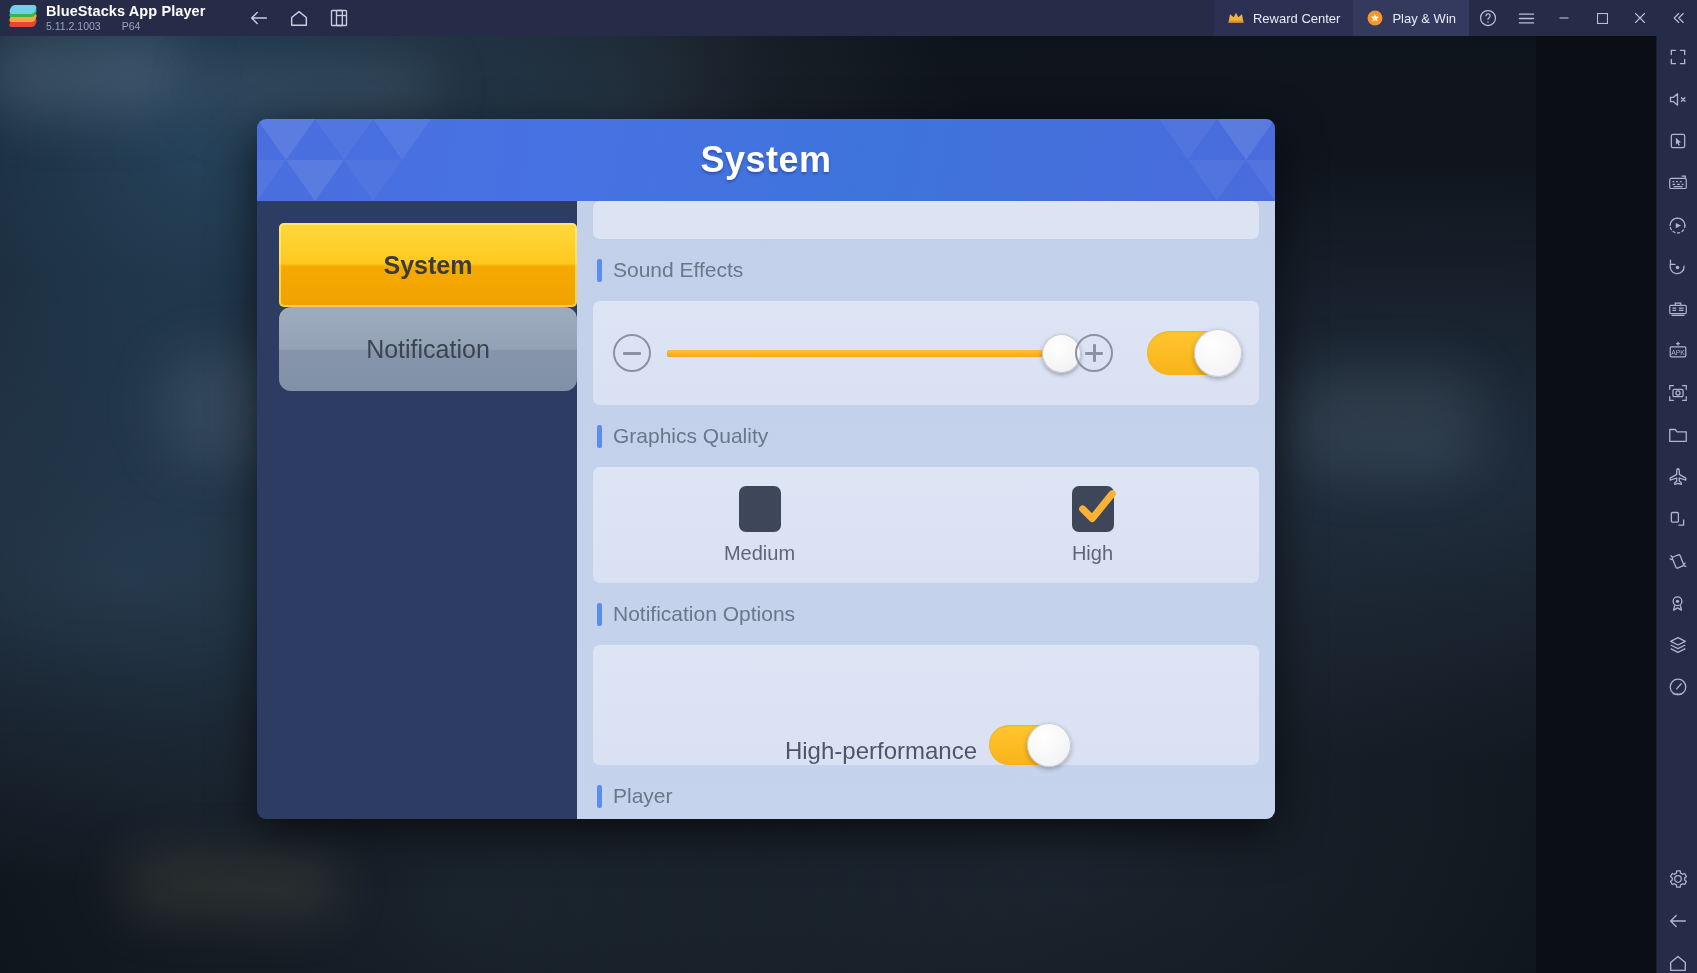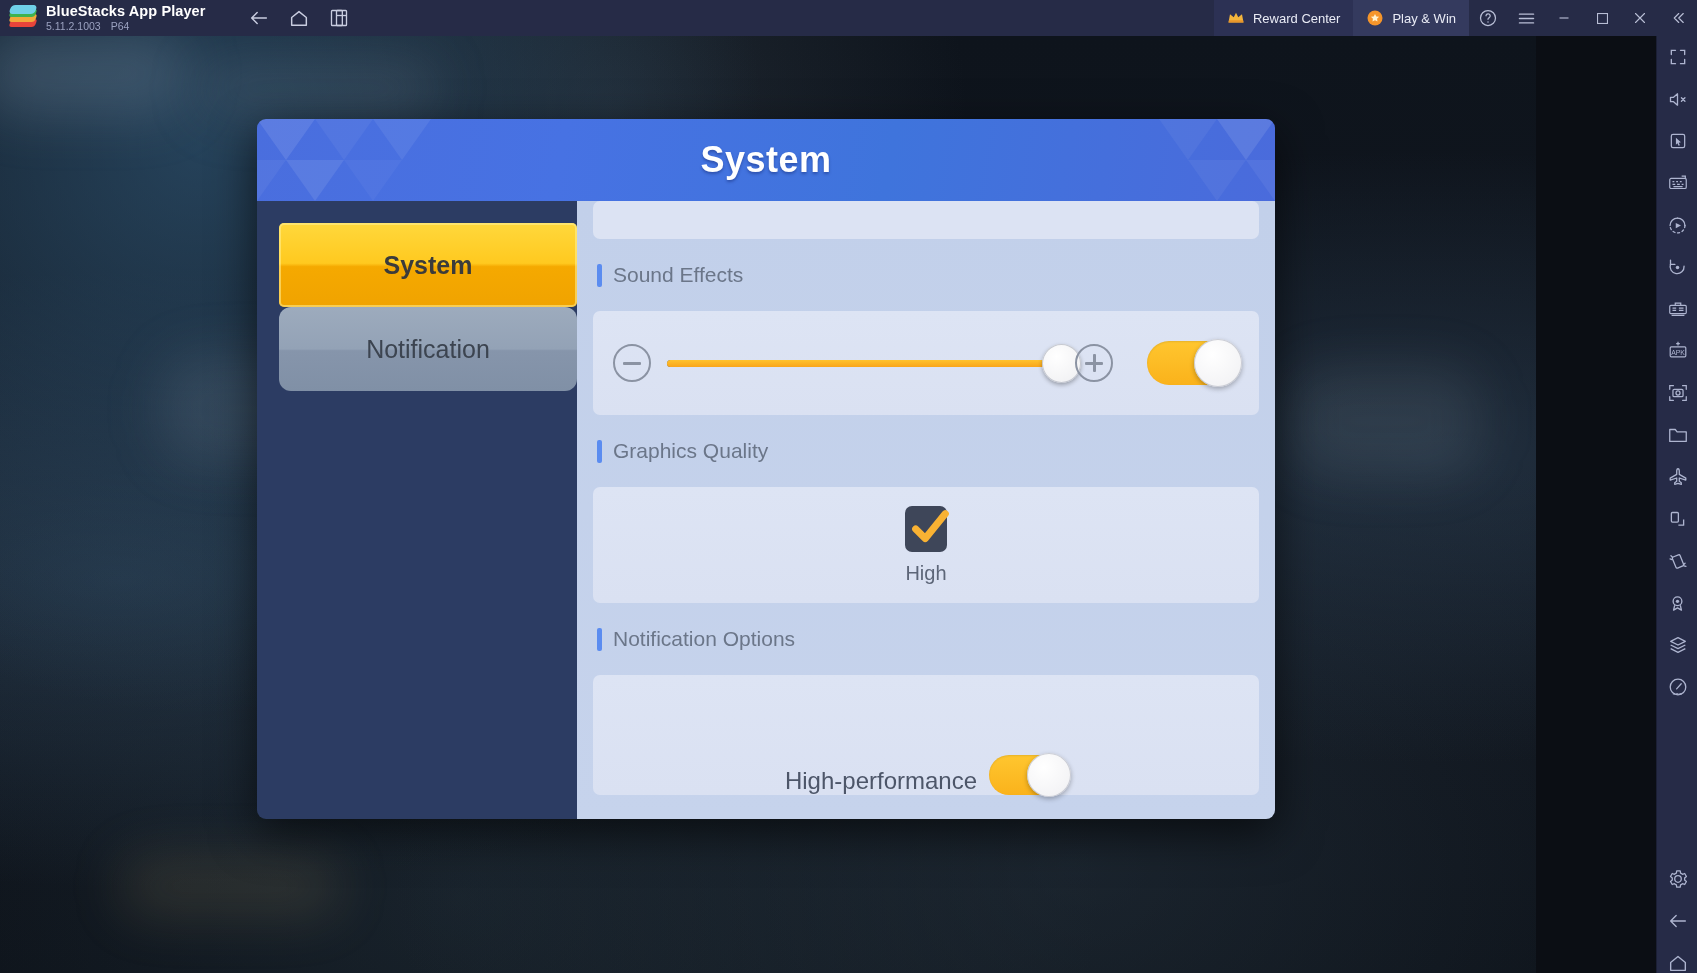--- a/index.html
+++ b/index.html
@@ -30,21 +30,21 @@
   #bs-logo .l2 { top: 9px;  background: #f2a93b; }
   #bs-logo .l3 { top: 4px;  background: #3fb34f; }
   #bs-logo .l4 { top: 0px;  background: #6fd0e8; height: 9px; border-radius: 4px; }
 
   #bs-titles { display: flex; flex-direction: column; justify-content: center; }
   #bs-name {
     color: #ffffff; font-size: 14.5px; font-weight: bold; line-height: 16px;
     letter-spacing: .1px;
   }
   #bs-ver { color: #9ba2c0; font-size: 10.5px; line-height: 13px; margin-top: 1px; }
-  #bs-ver span.p64 { margin-left: 10px; }
+  #bs-ver span.p64 { margin-left: 21px; }
 
   #nav-btns { display: flex; align-items: center; margin-left: 36px; gap: 6px; }
   .navbtn {
     width: 34px; height: 30px; display: flex; align-items: center; justify-content: center;
     color: #c9cde0; cursor: pointer; border-radius: 3px;
   }
 
   #tb-right { margin-left: auto; display: flex; align-items: center; height: 36px; }
   .tbitem {
     display: flex; align-items: center; gap: 8px;
@@ -160,21 +160,21 @@
     padding: 0 16px 0 16px;
     overflow: hidden;
     position: relative;
   }
   .partial-card {
     height: 38px; margin-top: 0;
     background: #dce3f3; border-radius: 7px;
   }
   .sec-title {
     display: flex; align-items: center;
-    height: 72px;
+    height: 62px;
     color: #6b7689; font-size: 21px;
     padding-left: 4px;
   }
   .sec-title .bar {
     width: 5px; height: 23px; background: #5b8cf0; border-radius: 2px;
     margin-right: 11px; flex: none;
   }
   .card {
     background: linear-gradient(180deg, #dde4f4 0%, #dae1f2 100%);
     border-radius: 7px;
@@ -411,20 +411,24 @@
         </div>
       </div>
 
       <div class="sec-title">
         <span class="bar"></span>
         <span>Graphics Quality</span>
       </div>
 
       <div class="card" id="gq-card">
         <div class="gq-opt">
+          <div class="gq-box"></div>
+          <div class="gq-label">Medium</div>
+        </div>
+        <div class="gq-opt">
           <div class="gq-box">
             <svg class="check" viewBox="0 0 44 46" fill="none">
               <path d="M7 23 L17 33 L38 7" stroke="#f9b233" stroke-width="7.5" stroke-linecap="round" stroke-linejoin="round"></path>
             </svg>
           </div>
           <div class="gq-label">High</div>
         </div>
       </div>
 
       <div class="sec-title">

